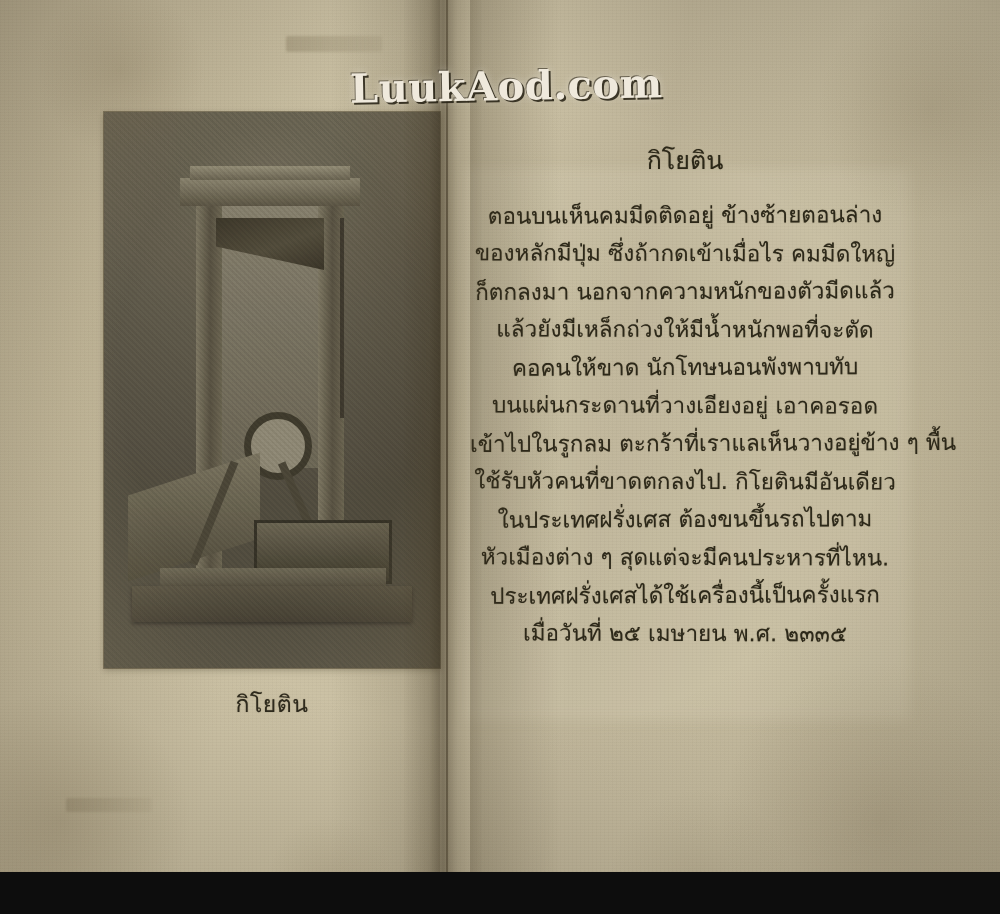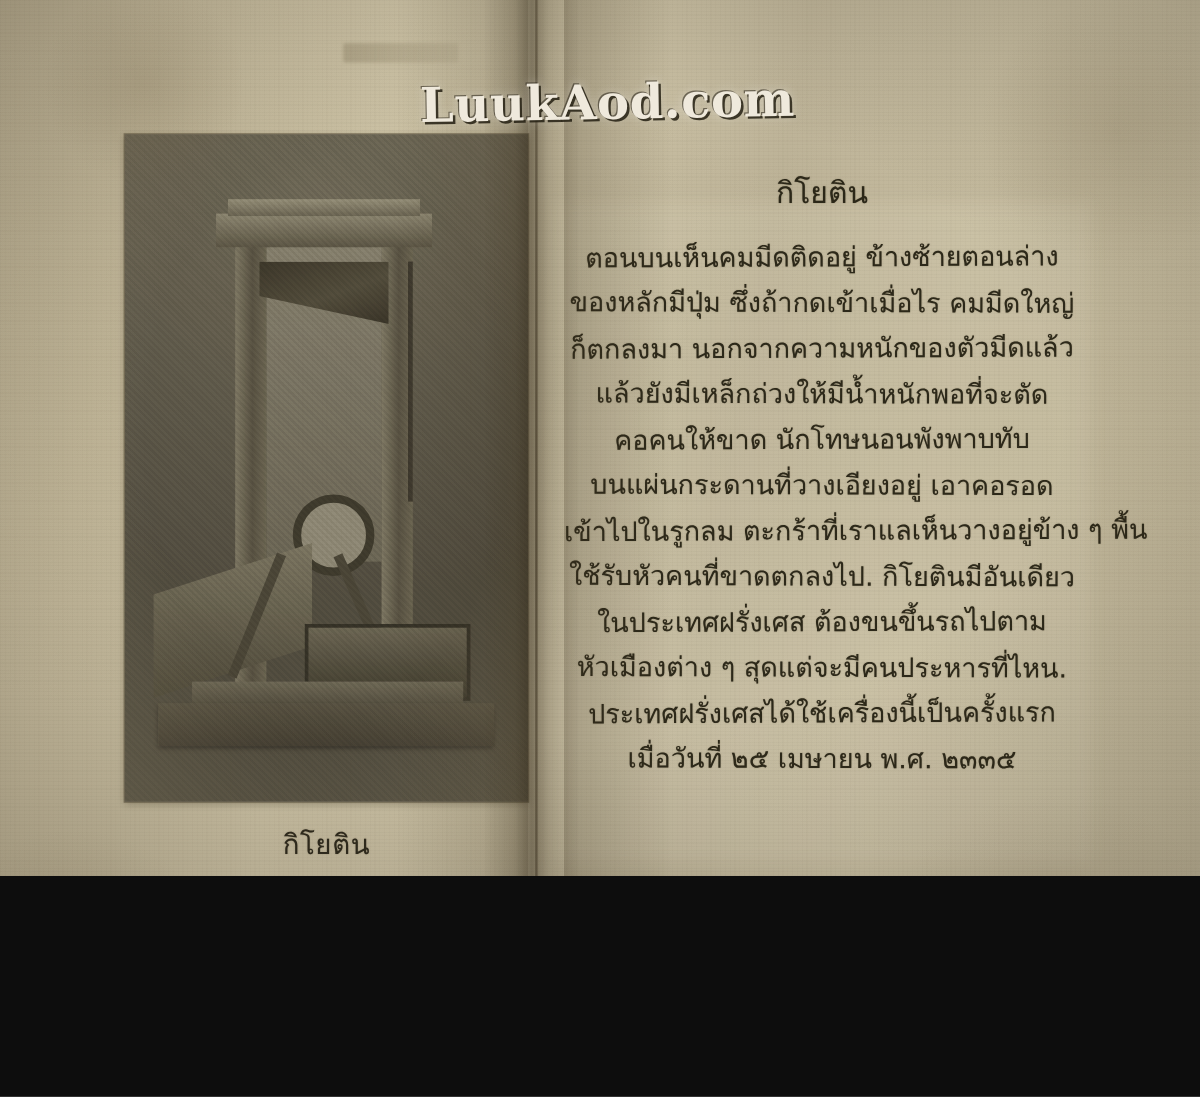--- a/index.html
+++ b/index.html
@@ -3,21 +3,21 @@
 <meta charset="utf-8">
 <style>
   html, body {
     margin: 0;
     padding: 0;
     background: #0d0d0d;
   }
   #page {
     position: relative;
     width: 1000px;
-    height: 730px;
+    height: 872px;
     overflow: hidden;
     font-family: "DejaVu Sans", sans-serif;
     
     background:
       radial-gradient(ellipse 70% 60% at 22% 42%, rgba(160,150,120,0.28), rgba(160,150,120,0) 70%),
       radial-gradient(ellipse 60% 70% at 82% 50%, rgba(150,140,110,0.22), rgba(150,140,110,0) 70%),
       linear-gradient(100deg, #b9ae92 0%, #c6bb9e 12%, #cfc5a8 30%, #c9bfa3 48%, #bfb59a 60%, #cac0a4 75%, #c3b99d 100%);
   }
 
   

